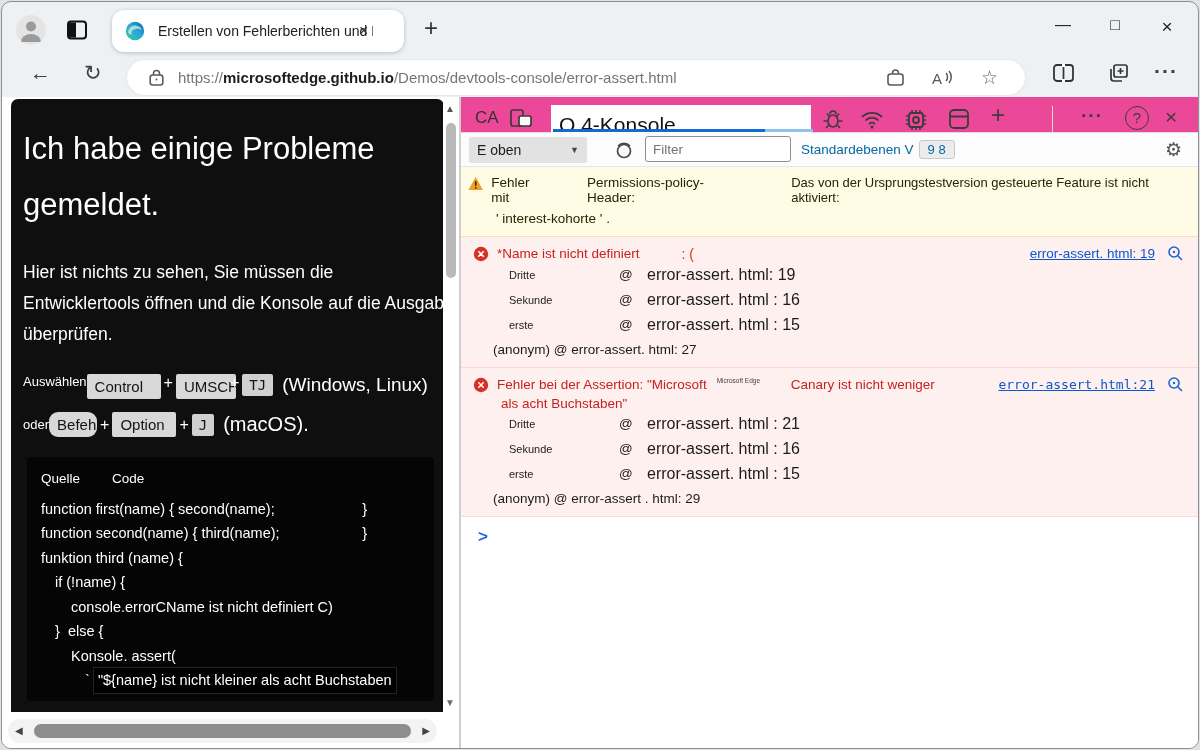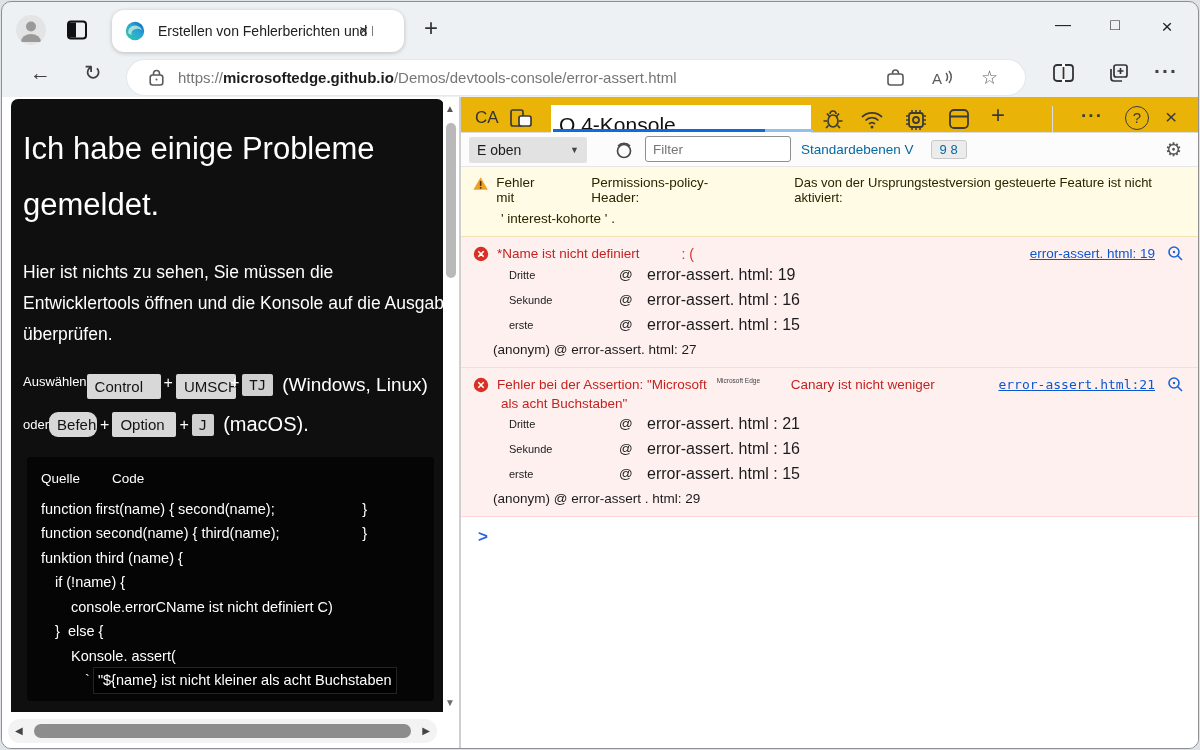--- a/index.html
+++ b/index.html
@@ -55,44 +55,44 @@
   .vscroll{position:absolute;right:0;top:2px;width:16px;bottom:36px;background:#fff;}
   .vs-up{position:absolute;top:4px;left:2px;font-size:10px;color:#555;}
   .vs-thumb{position:absolute;top:24px;left:3px;width:10px;height:155px;background:#b9b9b9;border-radius:6px;}
   .vs-dn{position:absolute;bottom:4px;left:2px;font-size:10px;color:#6e6e6e;}
   .hscroll{position:absolute;left:6px;right:22px;bottom:5px;height:24px;background:#f3f3f3;border-radius:12px;}
   .hs-l{position:absolute;left:7px;top:6px;font-size:10px;color:#444;}
   .hs-r{position:absolute;right:7px;top:6px;font-size:10px;color:#444;}
   .hs-thumb{position:absolute;left:26px;right:26px;top:5px;height:14px;background:#8d8d8d;border-radius:7px;}
   
   .dt{flex:1;background:#fff;position:relative;overflow:hidden;}
-  .dt-tb1{position:relative;height:36px;background:#eab308;border-bottom:1px solid #dddddd;padding-left:24px;}
+  .dt-tb1{position:relative;height:36px;background:#ec4899;border-bottom:1px solid #dddddd;padding-left:24px;}
   .dt-inspect{position:absolute;left:14px;top:11px;font-size:17px;color:#333;}
   .dt-dev{position:absolute;left:48px;top:11px;}
   .dt-tab{position:absolute;left:90px;top:8px;width:260px;height:43px;background:#fff;text-decoration:underline;}
   .dt-tab-label{position:absolute;left:8px;top:8px;font-size:21px;color:#101010;white-space:nowrap;}
   .dt-underline{position:absolute;left:92px;bottom:0;width:212px;height:3px;background:#0f6cd6;}
   .dt-underline2{position:absolute;left:304px;bottom:0;width:48px;height:3px;background:#8fc0ee;}
   .dt-ic{position:absolute;top:10px;color:#3b3b3b;}
   .dt-sep{position:absolute;left:591px;top:9px;width:1px;height:26px;background:#ddd;}
   .dt-txtic{position:absolute;top:8px;font-size:19px;color:#3b3b3b;}
   .dt-help{position:absolute;top:9px;width:24px;height:24px;border:1.6px solid #3b3b3b;border-radius:50%;
            font-size:15px;color:#3b3b3b;text-align:center;line-height:22px;}
   .dt-tb2{position:relative;height:34px;background:#fcfcfc;border-bottom:1px solid #e6e6e6;}
   .ctx{position:absolute;left:8px;top:4px;width:118px;height:26px;background:#e2e2e2;border-radius:2px;
        display:flex;align-items:center;padding:0 8px;font-size:14px;color:#1c1c1c;}
   .ctx .dd{margin-left:auto;font-size:9px;color:#444;}
   .eye{position:absolute;left:152px;top:7px;}
   .filter{position:absolute;left:184px;top:3px;width:146px;height:26px;border:1px solid #8f8f8f;border-radius:3px;
           font-size:13.5px;padding-left:7px;font-family:"Liberation Sans",sans-serif;color:#333;}
   .levels{position:absolute;left:340px;top:7px;font-size:13.5px;color:#0369a1;display:flex;align-items:center;}
-  .badge{margin-left:17px;background:#ececec;border:1px solid #c9c9c9;border-radius:3px;padding:1px 8px;font-size:13px;}
+  .badge{margin-left:5px;background:#ececec;border:1px solid #c9c9c9;border-radius:3px;padding:1px 8px;font-size:13px;}
   .gearbtn{position:absolute;right:16px;top:5px;font-size:19px;color:#555;}
   
-  .warn{background:#fffbe5;border-bottom:1px solid #eee4b5;padding:8px 14px 10px 12px;color:#262600;}
+  .warn{background:#fffbe5;border-bottom:1px solid #eee4b5;padding:8px 14px 10px 7px;color:#262600;}
   .warn .r1{display:flex;align-items:flex-start;font-size:13.5px;}
   .warn .t1{margin-left:8px;}.warn .t2{margin-left:38px;}.warn .t3{margin-left:46px;font-size:13px;}
   .warn .r2{margin-left:28px;margin-top:6px;font-size:13.5px;}
   .errblk{background:#fff0f0;border-bottom:1px solid #ffd7d7;padding:8px 14px 6px 12px;}
   .errhead{display:flex;align-items:center;}
   .errmsg{margin-left:8px;font-size:13.5px;color:#c5221f;}
   .emote{margin-left:42px;font-size:14px;color:#d93025;}
   .spacer{flex:1;}
   .errlink{font-size:13.5px;color:#0b57d0;text-decoration:underline;white-space:nowrap;}
   .errlink.mono{font-family:"DejaVu Sans Mono",monospace;font-size:13px;}

